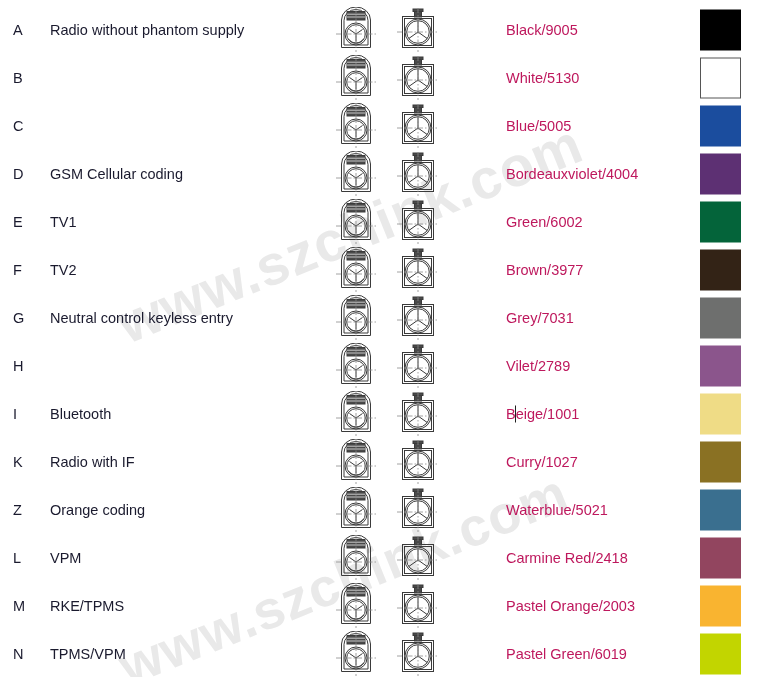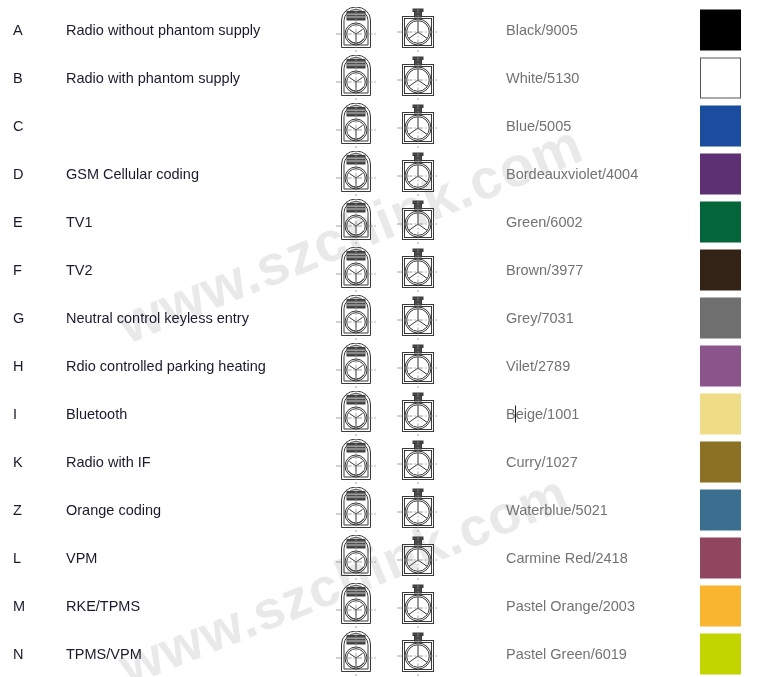--- a/index.html
+++ b/index.html
@@ -73,29 +73,28 @@
   }
   .desc {
     position: absolute;
     left: 50px;
     top: 50%;
     transform: translateY(-50%);
     font-size: 14.5px;
     color: #1a1a2e;
     line-height: 1;
     white-space: nowrap;
-    margin-left: 16px;
   }
   .colorname {
     position: absolute;
     left: 506px;
     top: 50%;
     transform: translateY(-50%);
     font-size: 14.5px;
-    color: #737373;
+    color: #be185d;
     line-height: 1;
     white-space: nowrap;
   }
   .colorname .caret {
     display: inline-block;
     width: 0;
     border-left: 1px solid #202020;
     height: 17px;
     vertical-align: -4px;
     margin: 0 -0.5px;
@@ -194,21 +193,20 @@
       <line x1="22" y1="1" x2="22" y2="45"></line>
       <line x1="1" y1="25" x2="43" y2="25"></line>
     </g>
   </svg>
         </div>
         <div class="colorname">Black/9005</div>
         <div class="swatch" style="background: rgb(0, 0, 0);"></div>
       </div>
       <div class="row" style="top: 54px;">
         <div class="code">B</div>
-        <div class="desc">Radio with phantom supply</div>
         <div class="icon-a">
   <svg viewBox="0 0 42 46" width="42" height="46" xmlns="http://www.w3.org/2000/svg">
     <g fill="none" stroke="#3a3a3a" stroke-width="1">
 
       <path d="M6.5 13 A14.5 13 0 0 1 35.5 13 L35.5 40.5 L6.5 40.5 Z"></path>
 
       <path d="M9 13.5 A12 11 0 0 1 33 13.5 L33 38 L9 38 Z"></path>
 
       <rect x="12" y="4.5" width="18" height="8.5" fill="#4a4a4a" stroke="#3a3a3a"></rect>
       <line x1="12" y1="7.2" x2="30" y2="7.2" stroke="#d8d8d8" stroke-width="0.9"></line>
@@ -517,21 +515,20 @@
       <line x1="22" y1="1" x2="22" y2="45"></line>
       <line x1="1" y1="25" x2="43" y2="25"></line>
     </g>
   </svg>
         </div>
         <div class="colorname">Grey/7031</div>
         <div class="swatch" style="background: rgb(110, 111, 110);"></div>
       </div>
       <div class="row" style="top: 342px;">
         <div class="code">H</div>
-        <div class="desc">Rdio controlled parking heating</div>
         <div class="icon-a">
   <svg viewBox="0 0 42 46" width="42" height="46" xmlns="http://www.w3.org/2000/svg">
     <g fill="none" stroke="#3a3a3a" stroke-width="1">
 
       <path d="M6.5 13 A14.5 13 0 0 1 35.5 13 L35.5 40.5 L6.5 40.5 Z"></path>
 
       <path d="M9 13.5 A12 11 0 0 1 33 13.5 L33 38 L9 38 Z"></path>
 
       <rect x="12" y="4.5" width="18" height="8.5" fill="#4a4a4a" stroke="#3a3a3a"></rect>
       <line x1="12" y1="7.2" x2="30" y2="7.2" stroke="#d8d8d8" stroke-width="0.9"></line>

